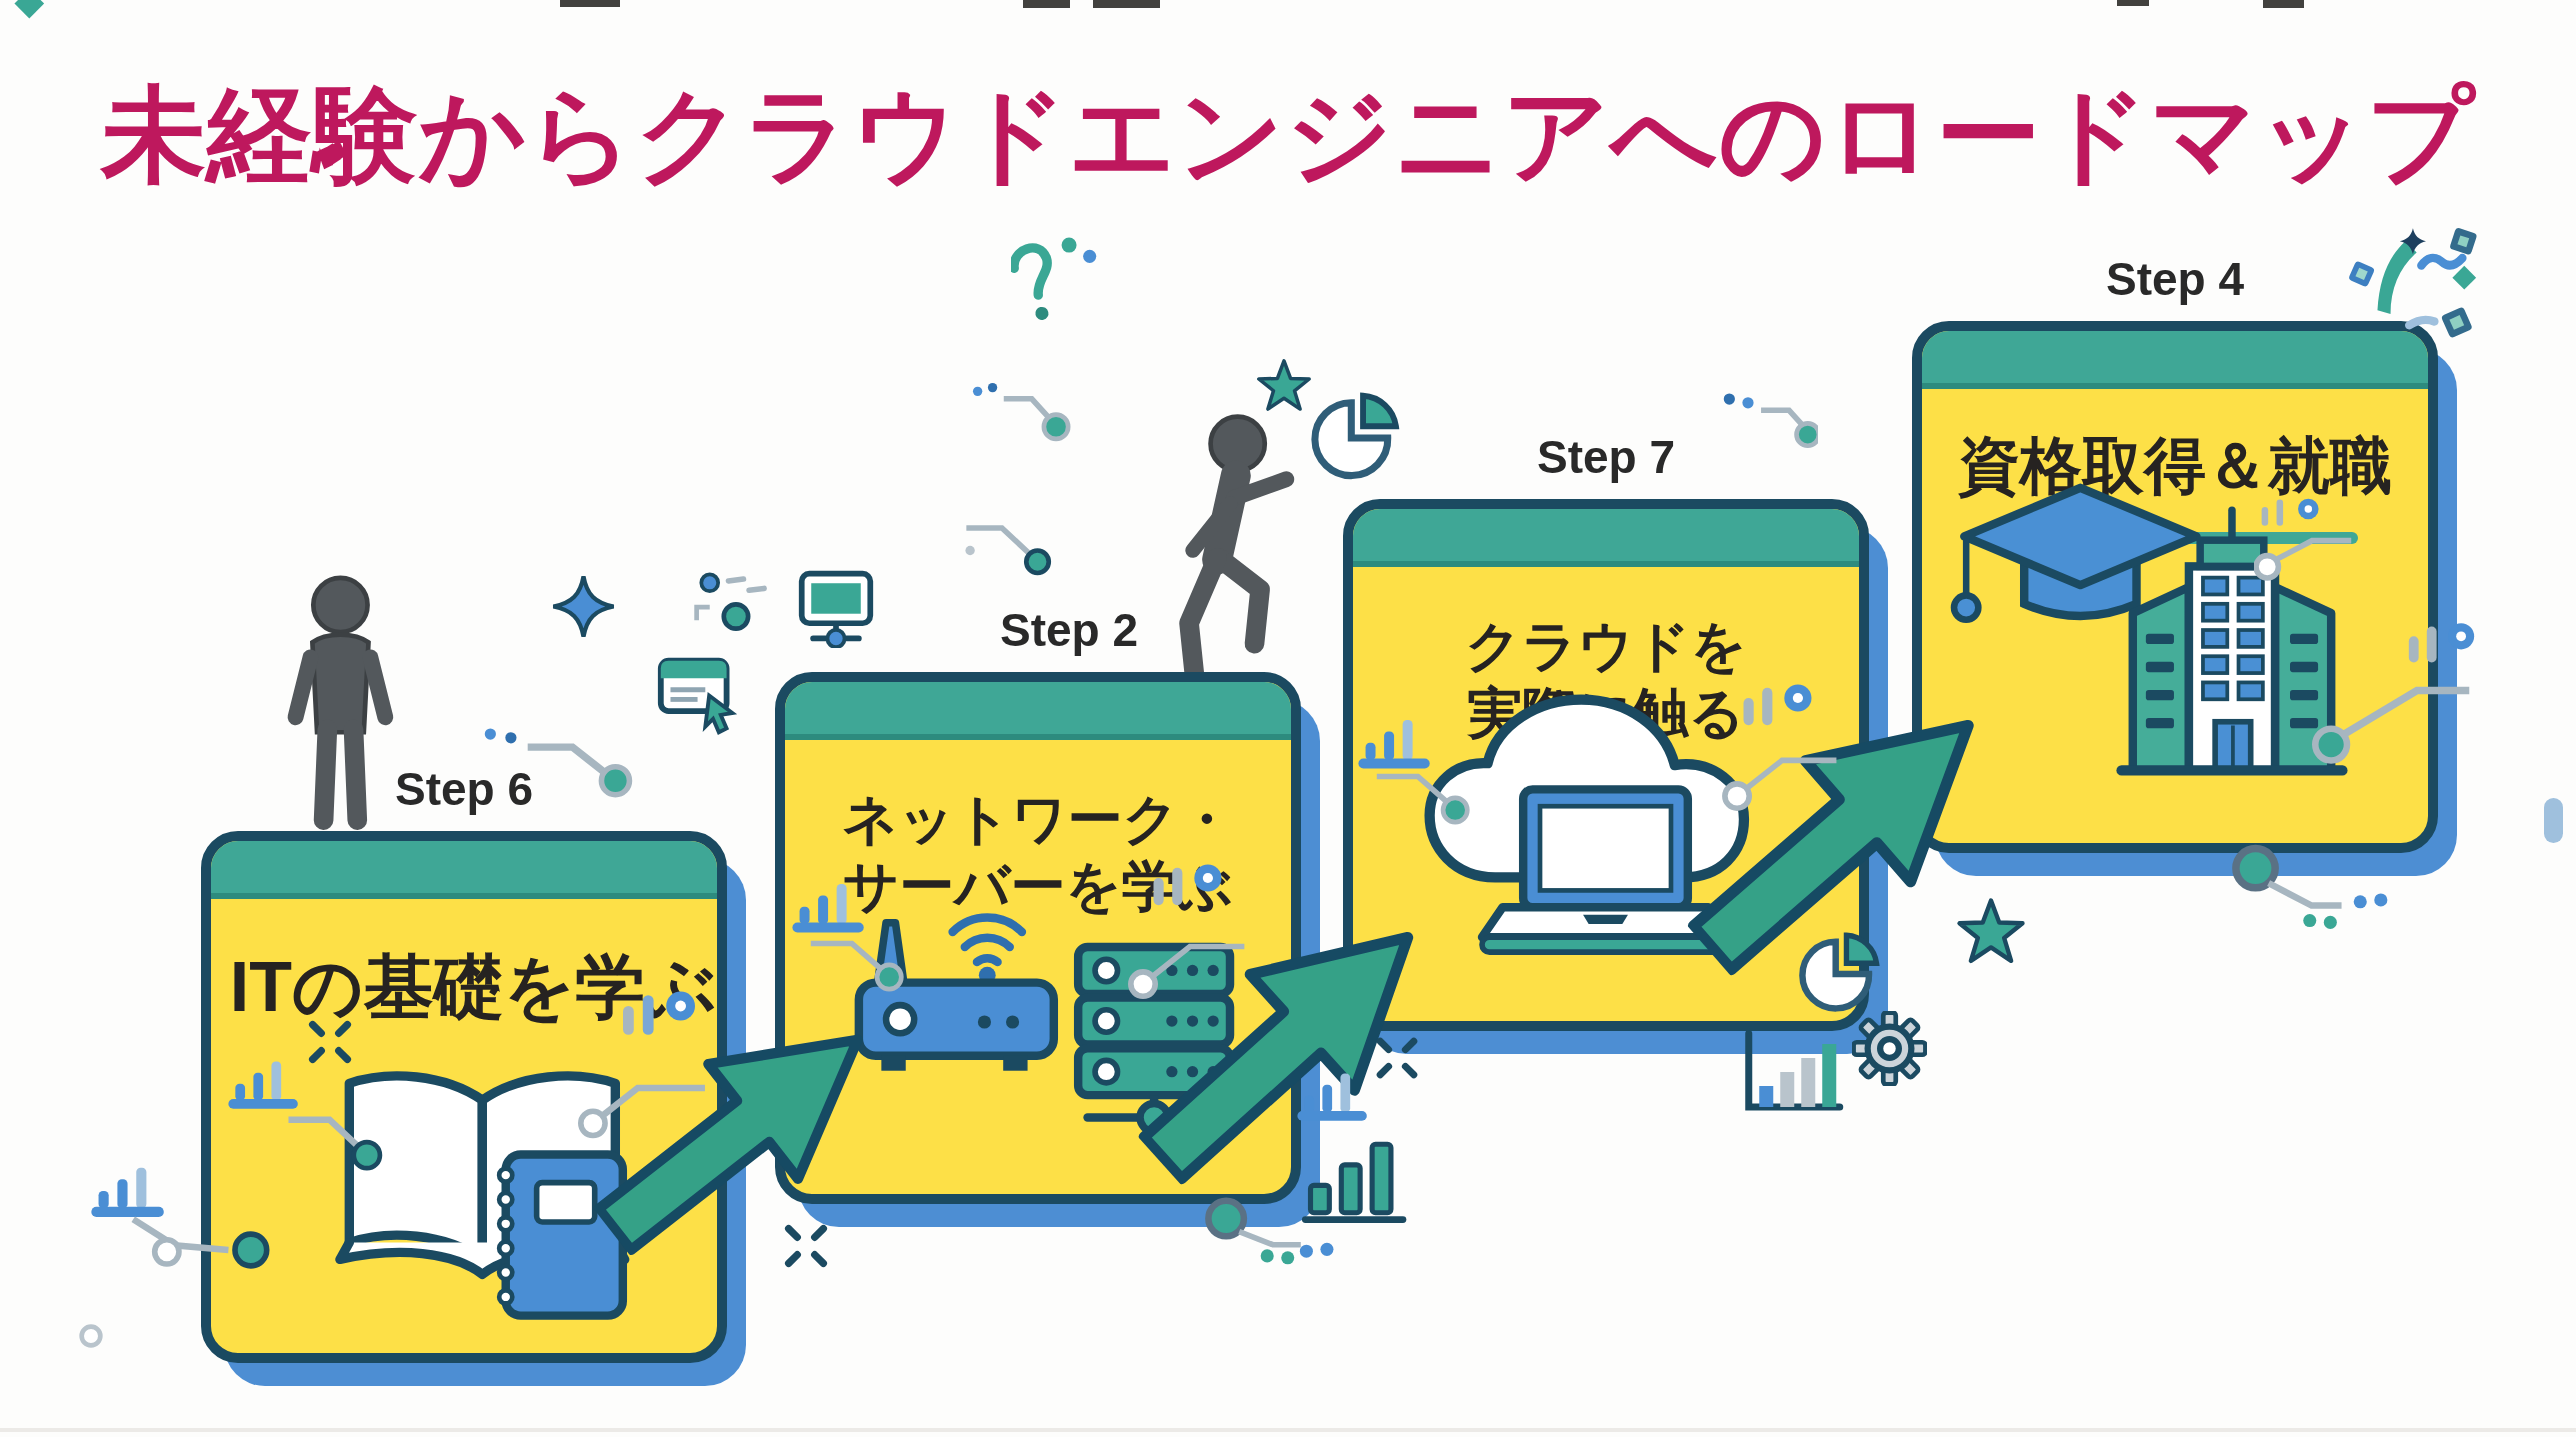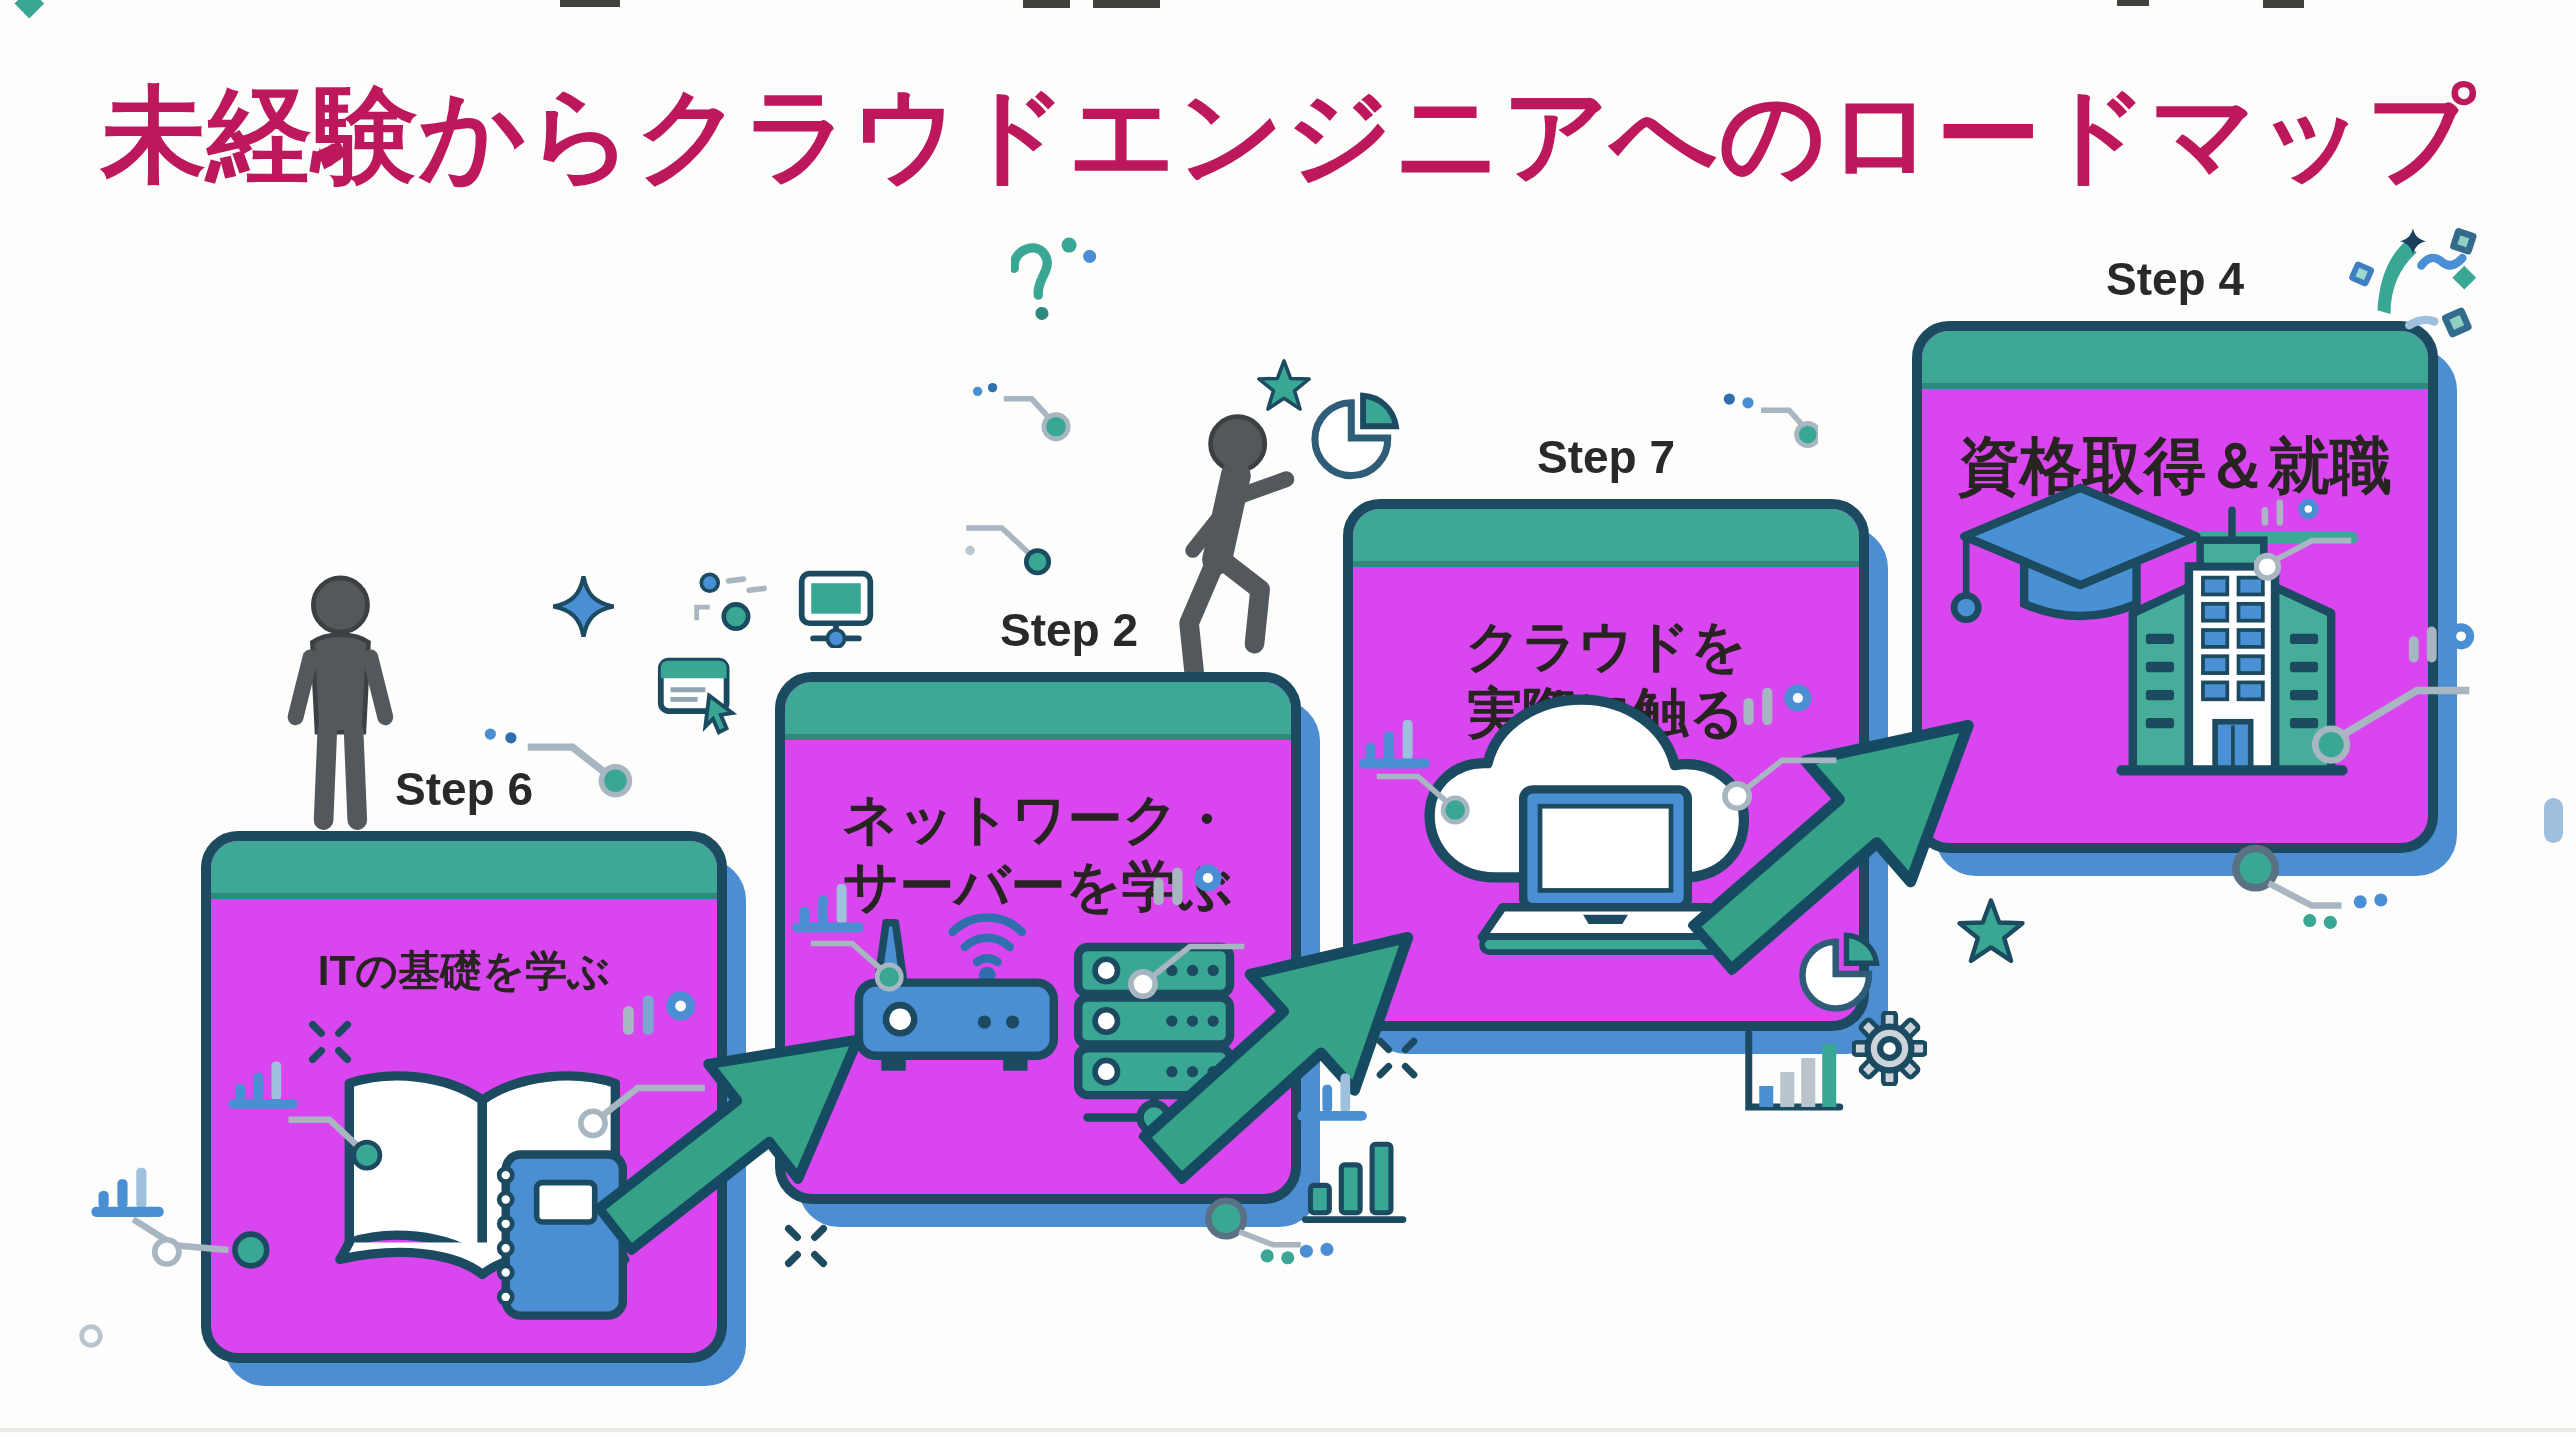--- a/index.html
+++ b/index.html
@@ -4,27 +4,27 @@
 <style>
   html,body{margin:0;padding:0;background:#fff;}
   .stage{position:relative;width:2576px;height:1438px;background:#fdfdfc;overflow:hidden;
          font-family:"Liberation Sans","DejaVu Sans",sans-serif;}
   .main-title{position:absolute;left:0;top:66px;width:100%;text-align:center;
               font-size:105px;font-weight:800;color:#be185d;letter-spacing:0.9px;}
   
   .card{position:absolute;width:526px;height:532px;}
   .card::before{content:"";position:absolute;left:22.5px;top:28px;right:-19px;bottom:-22.5px;
                 background:#4d8ed3;border-radius:41px;}
-  .card-box{position:absolute;inset:0;background:#d946ef;border:10.3px solid #1b4a61;
+  .card-box{position:absolute;inset:0;background:#fde047;border:10.3px solid #1b4a61;
             border-radius:37px;overflow:hidden;}
   .card-header{height:52px;background:#3fa796;border-bottom:6.6px solid #2d8b7e;}
   .card-title{margin-top:46px;text-align:center;font-weight:800;color:#262321;line-height:1.22;}
   .card-title span{display:block;}
   .card-title span:empty{display:none;}
-  .fs1{font-size:42px;} .fs23{font-size:55px;} .fs4{font-size:62px;margin-top:39px;}
+  .fs1{font-size:70px;text-align:right;} .fs23{font-size:55px;} .fs4{font-size:62px;margin-top:39px;}
   .title-underline{width:365px;height:12px;border-radius:6.6px;background:#3fa796;margin:28px auto 0;}
   .step-label{position:absolute;width:526px;text-align:center;font-size:46px;font-weight:800;color:#292929;}
   
   .arrow{position:absolute;width:318px;height:168px;}
   
   .deco{position:absolute;}
   .topmark{position:absolute;top:0;background:#2e2c29;opacity:.9;}
   .bottomline{position:absolute;left:0;top:1428px;width:2576px;height:3.7px;background:#eceae7;}
 </style>
 </head>

